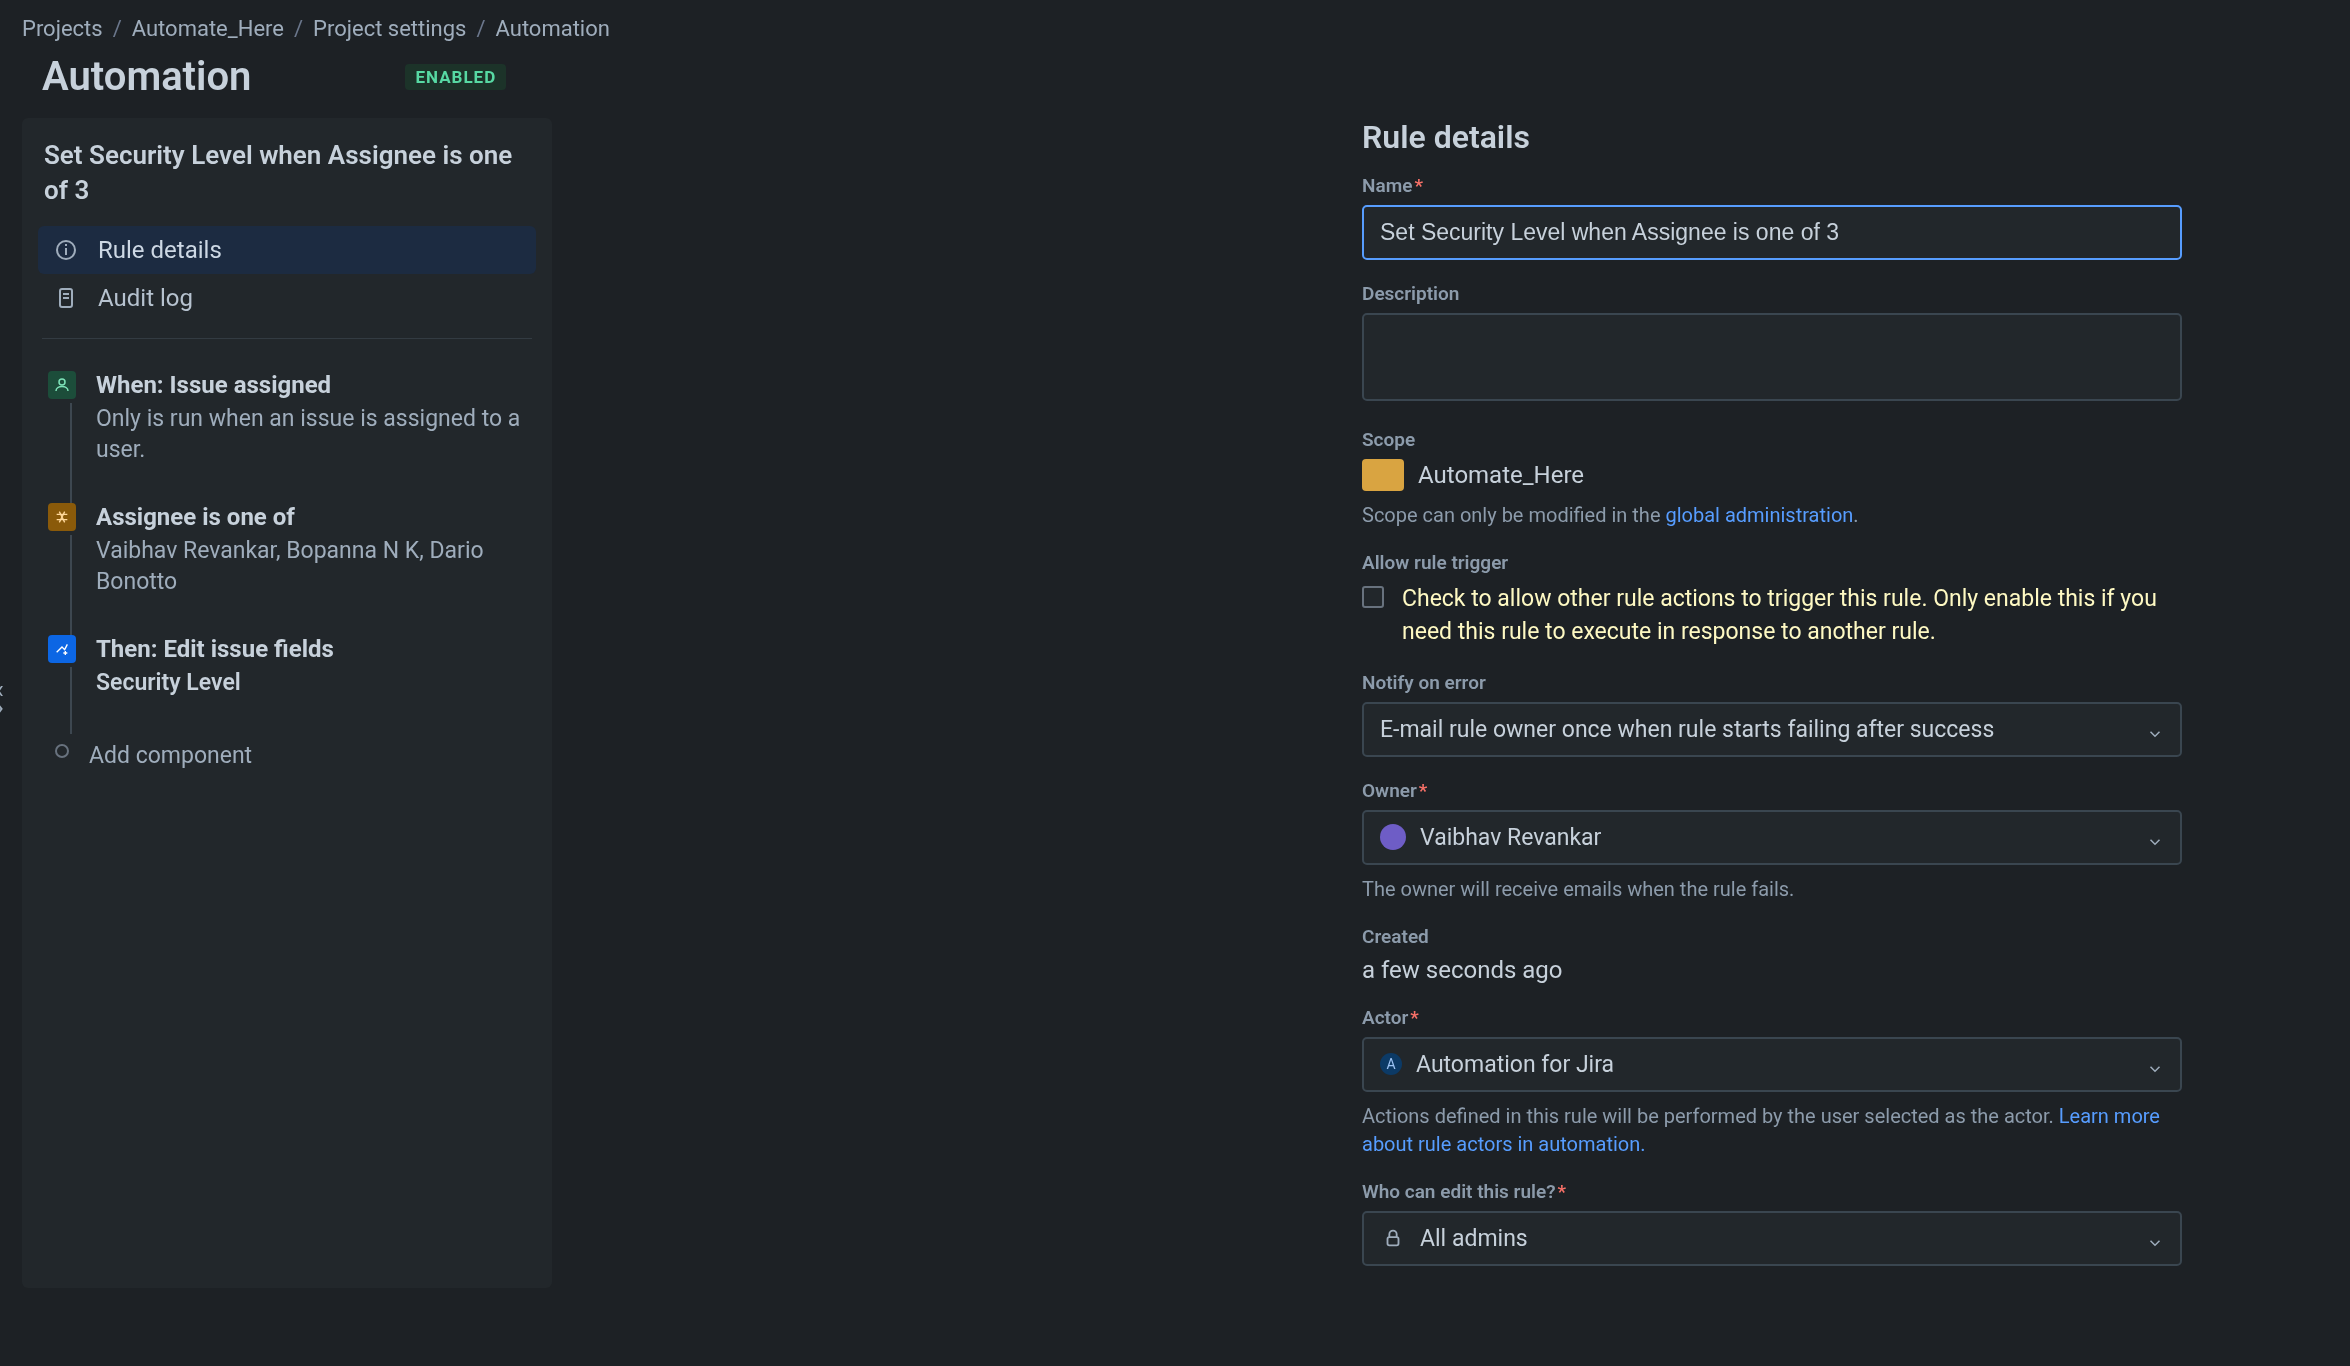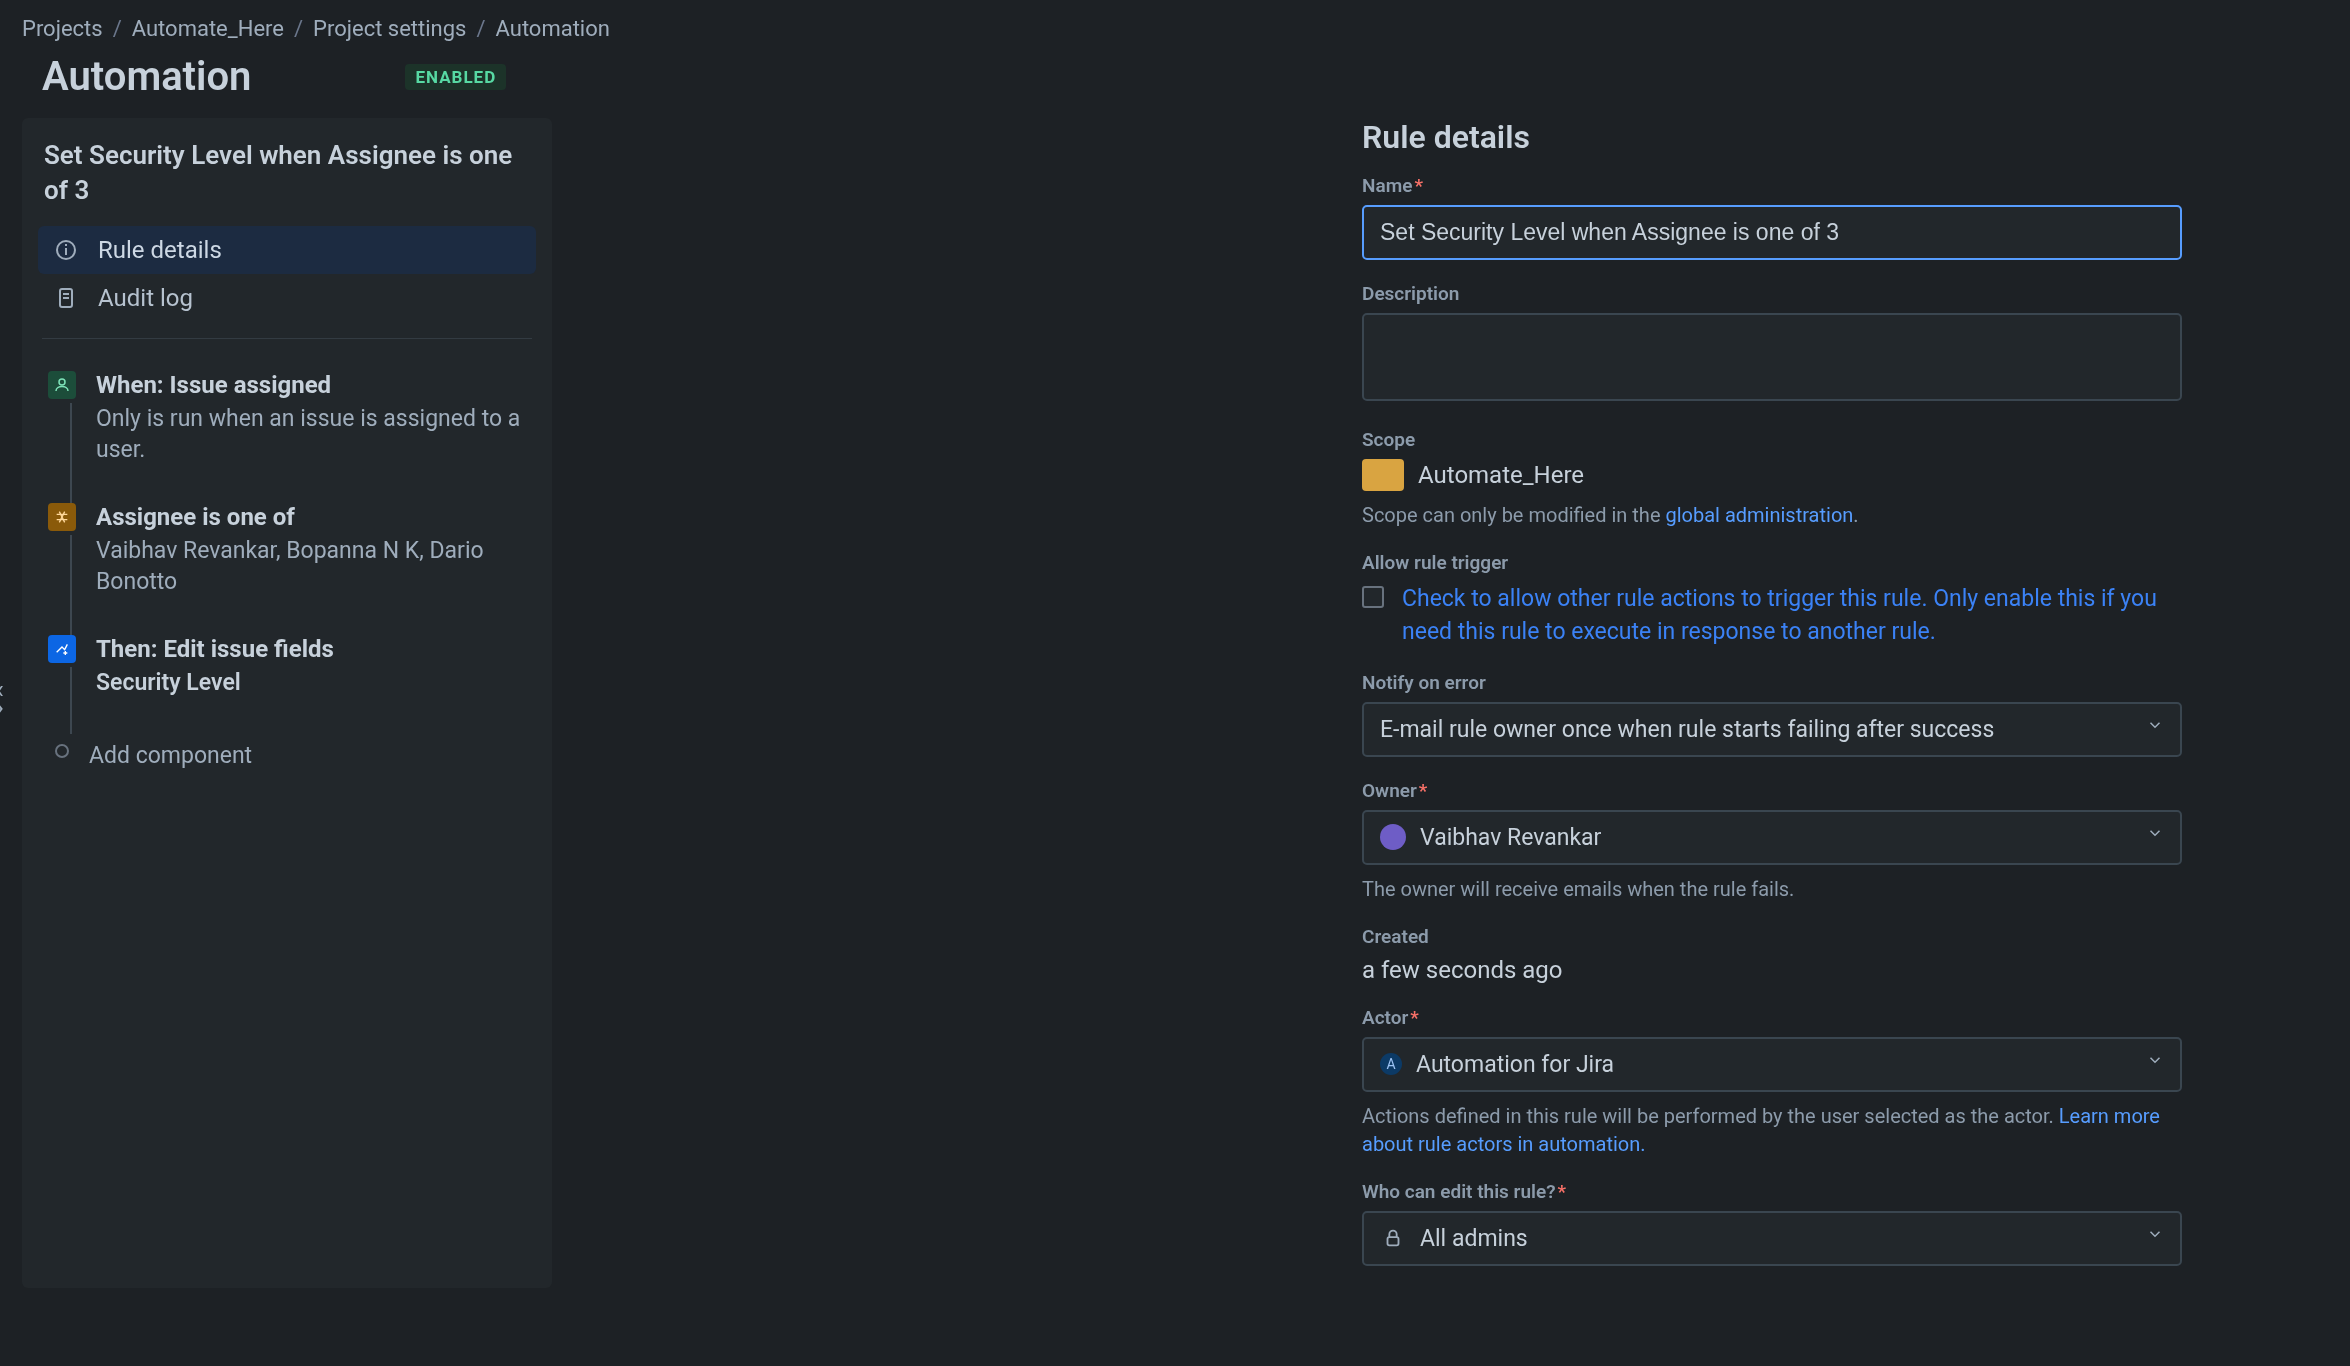--- a/index.html
+++ b/index.html
@@ -117,36 +117,36 @@
     border-radius: 5px;
     color: #c7d1db;
     font-size: 23px;
     padding: 12px 16px;
   }
   .text-input.focused { border-color: #579dff; }
   .textarea { height: 88px; resize: none; }
   .select {
     display: flex;
     justify-content: space-between;
-    align-items: flex-start;
+    align-items: flex-end;
     cursor: pointer;
   }
   .select .sel-left { display: flex; align-items: center; gap: 14px; }
   .chevron { width: 18px; height: 18px; }
   .scope-row { display: flex; align-items: center; gap: 14px; }
   .scope-avatar { width: 42px; height: 32px; background: #d9a441; border-radius: 4px; display: inline-block; }
   .scope-text { color: #c7d1db; font-size: 24px; }
   .helper { font-size: 20px; color: #8c9bab; margin-top: 10px; line-height: 1.4; }
   .link { color: #579dff; cursor: pointer; }
   .check-row { display: flex; gap: 18px; margin-top: 6px; }
   .checkbox {
     width: 22px; height: 22px; border: 2px solid #68727e; border-radius: 3px;
     background: #22272b; margin-top: 4px; flex-shrink: 0; cursor: pointer;
   }
-  .check-text { font-size: 23px; color: #3b82f6; line-height: 1.45; }
+  .check-text { font-size: 23px; color: #fef9c3; line-height: 1.45; }
   .owner-avatar { width: 26px; height: 26px; border-radius: 50%; background: #6e5dc6; display: inline-block; }
   .actor-avatar { width: 22px; height: 22px; border-radius: 50%; background: #0c3a66; display: inline-flex; align-items: center; justify-content: center; color: #9cc3f5; font-size: 14px; }
   .created-val { color: #c7d1db; font-size: 24px; margin-top: 6px; }
   .lock-icon-box { width: 26px; height: 26px; display: inline-flex; align-items: center; justify-content: center; }
   .sidebar-toggle {
     position: absolute;
     left: -4px;
     top: 680px;
     color: #9fadbc;
     font-size: 26px;

